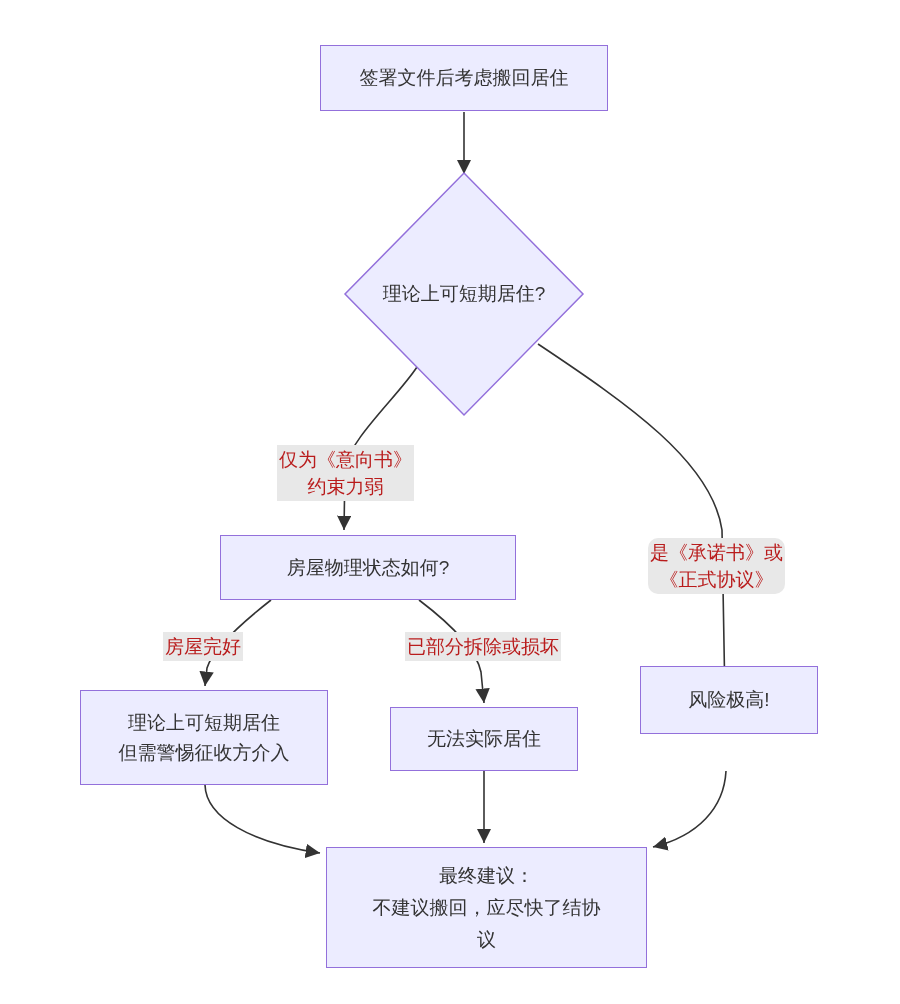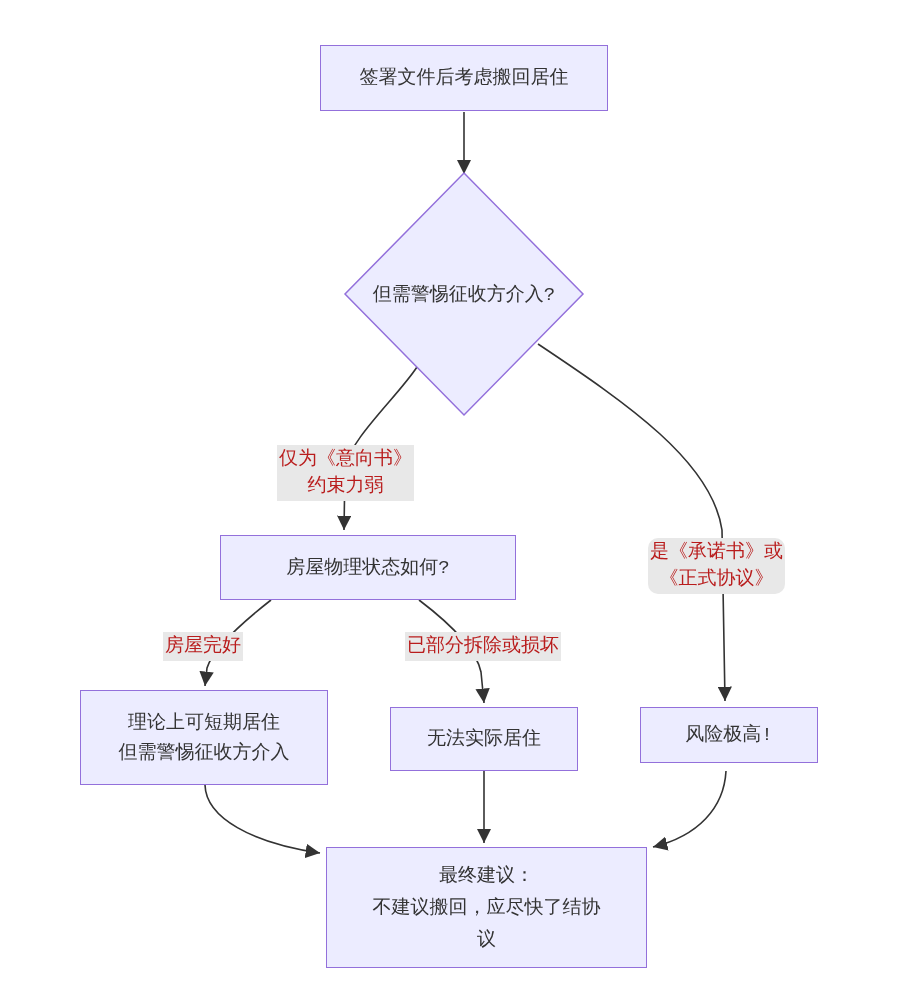--- a/index.html
+++ b/index.html
@@ -1,21 +1,21 @@
 <!DOCTYPE html>
 <html><head>
 <meta charset="utf-8">
 <style>
   html, body { margin: 0; padding: 0; background: #ffffff; }
   .canvas {
     position: relative;
     width: 900px;
     height: 1004px;
     background: #ffffff;
-    font-family: Liberation Mono, monospace;
+    font-family: Liberation Sans, sans-serif;
     color: #333333;
     overflow: hidden;
   }
   svg.edges {
     position: absolute;
     left: 0; top: 0;
     width: 900px; height: 1004px;
   }
   .edge {
     fill: none;
@@ -99,21 +99,21 @@
     <path class="edge" d="M726,771 C724,808 698,836 653,847" marker-end="url(#arrow)"></path>
 
     <polygon class="diamond-shape" points="464,173 583,294 464,415 345,294"></polygon>
   </svg>
 
   <div class="node" style="left:320px; top:45px; width:288px; height:66px;">
     <span>签署文件后考虑搬回居住</span>
   </div>
 
   <div class="diamond-label" style="left:354px; top:274px; width:220px; height:40px;">
-    <span>但需警惕征收方介入?</span>
+    <span>理论上可短期居住?</span>
   </div>
 
   <div class="edge-label" style="left:277px; top:445px;">
     <span>仅为《意向书》</span>
     <span>约束力弱</span>
   </div>
 
   <div class="edge-label" style="left:648px; top:538px;border-radius:10px;">
     <span>是《承诺书》或</span>
     <span>《正式协议》</span>
@@ -133,21 +133,21 @@
 
   <div class="node" style="left:80px; top:690px; width:248px; height:95px;">
     <span>理论上可短期居住</span>
     <span>但需警惕征收方介入</span>
   </div>
 
   <div class="node" style="left:390px; top:707px; width:188px; height:64px;">
     <span>无法实际居住</span>
   </div>
 
-  <div class="node" style="left:640px; top:707px; width:178px; height:56px;">
+  <div class="node" style="left:640px; top:666px; width:178px; height:68px;">
     <span>风险极高!</span>
   </div>
 
   <div class="node" style="left:326px; top:847px; width:321px; height:121px;">
     <div class="final-text">
       <span>最终建议：</span>
       <span>不建议搬回，应尽快了结协议</span>
     </div>
   </div>
 

